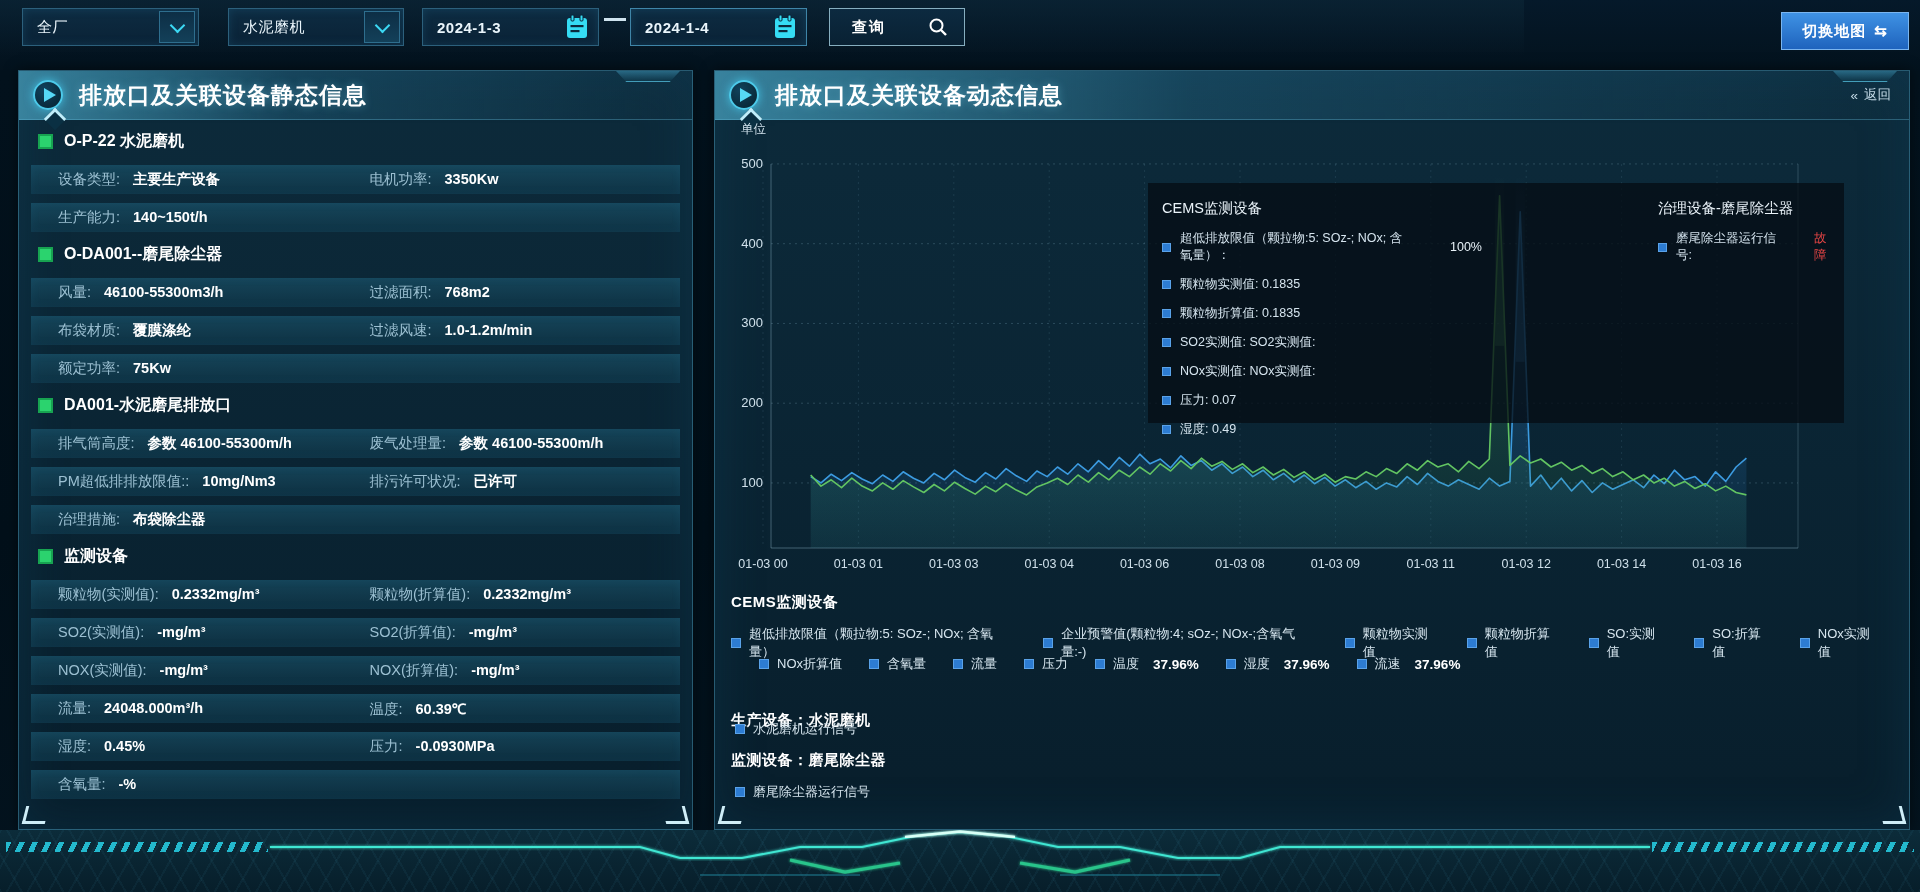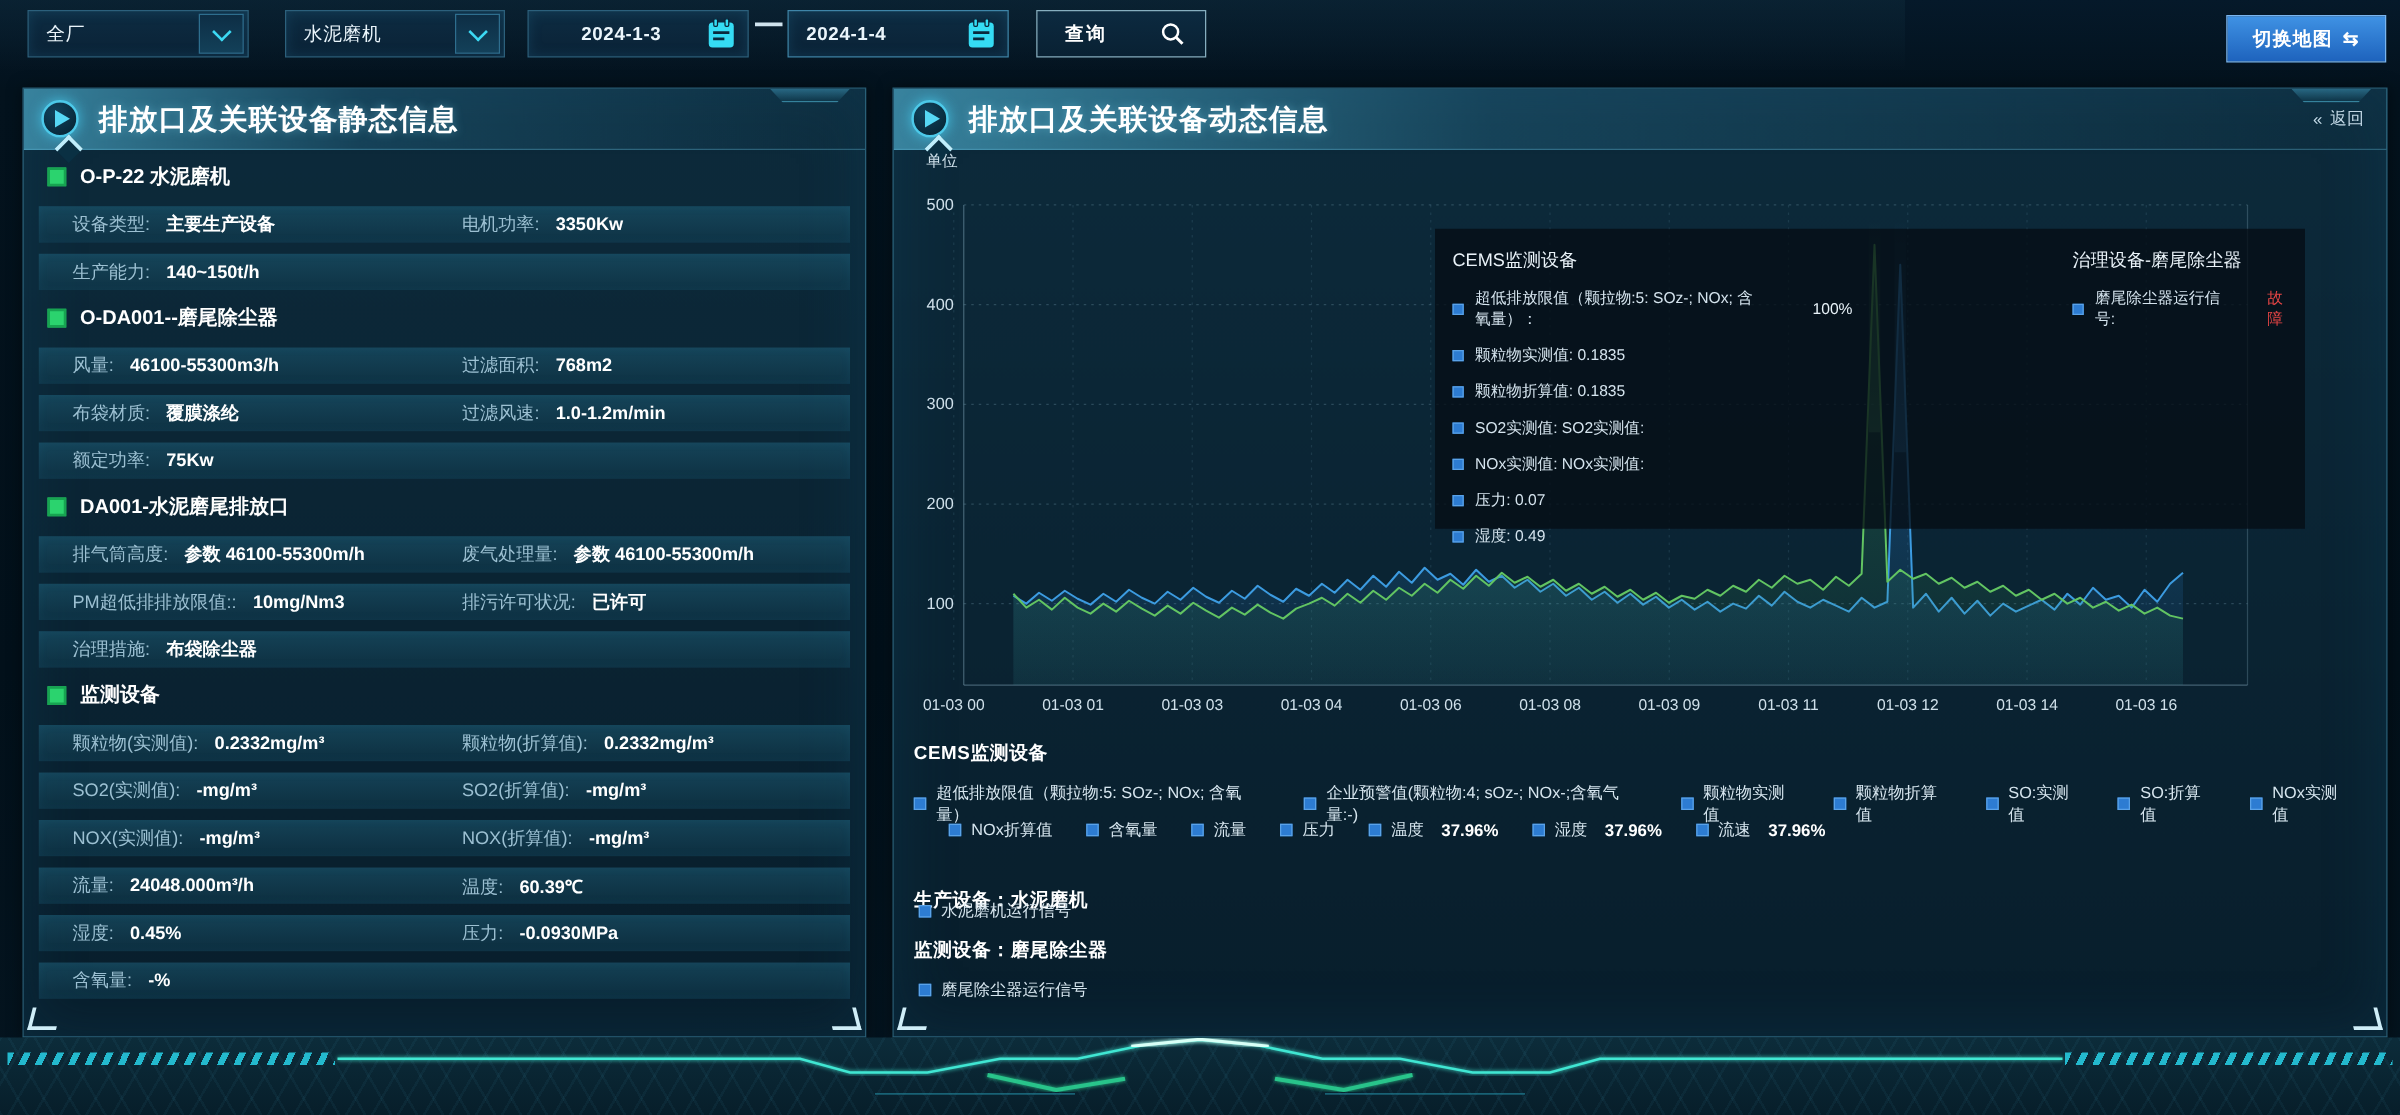--- a/index.html
+++ b/index.html
@@ -107,21 +107,21 @@
     <span class="chev-box">
         <span class="chev"></span>
       </span>
   </div>
   <div class="ctrl" style="left:228px;width:176px;justify-content:flex-end;">
     <span class="txt plain">水泥磨机</span>
     <span class="chev-box">
         <span class="chev"></span>
       </span>
   </div>
-  <div class="ctrl" style="left:422px;width:177px;padding-left:28px;">
+  <div class="ctrl" style="left:422px;width:177px;">
     <span class="txt">2024-1-3</span>
     <span class="cal-box">
       <svg width="24" height="26" viewBox="0 0 24 26">
         <rect x="2" y="4" width="20" height="20" rx="3" fill="#35dcf4"></rect>
         <rect x="6" y="1" width="3" height="6" rx="1" fill="#35dcf4" stroke="#0a2236" stroke-width="1"></rect>
         <rect x="15" y="1" width="3" height="6" rx="1" fill="#35dcf4" stroke="#0a2236" stroke-width="1"></rect>
         <rect x="5.5" y="11" width="13" height="2.2" fill="#0a2a3d"></rect>
         <rect x="5.5" y="16" width="9" height="2.2" fill="#0a2a3d"></rect>
       </svg>
     </span>

